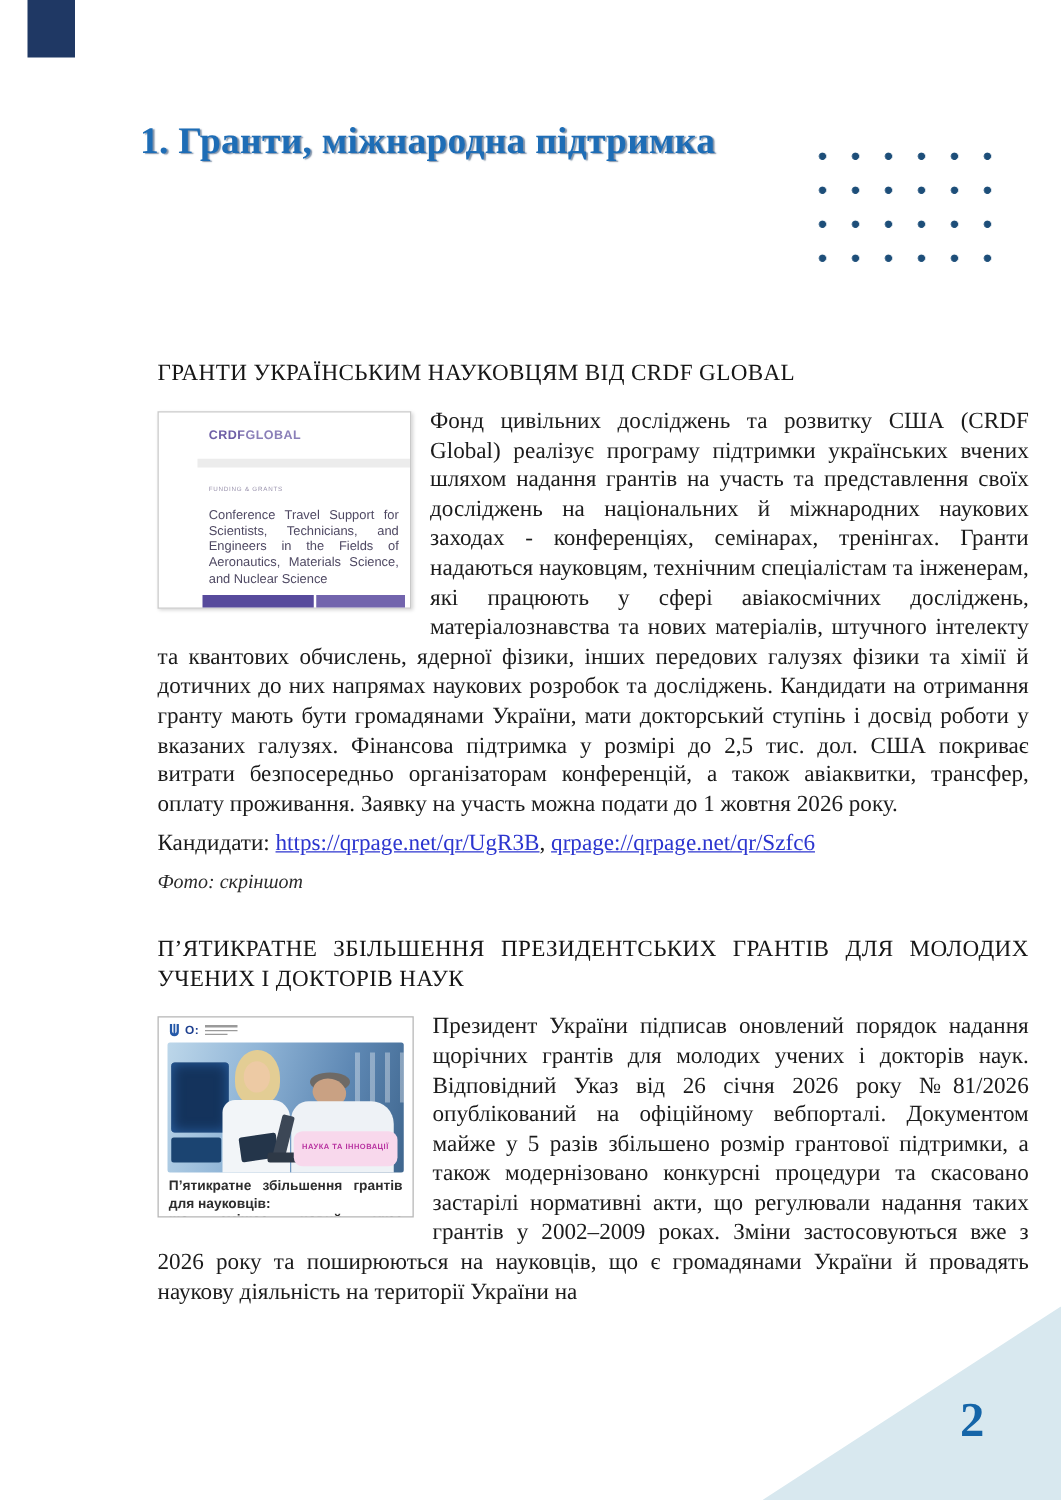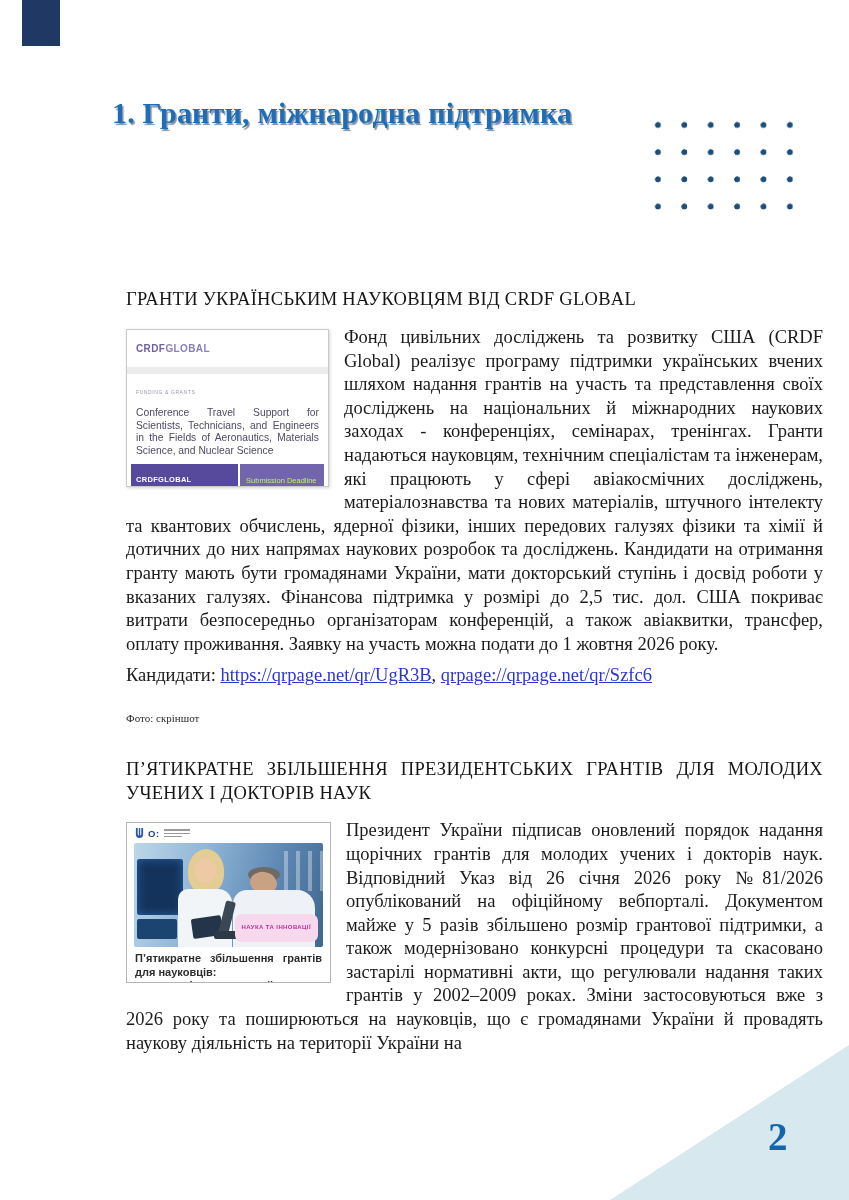--- a/index.html
+++ b/index.html
@@ -49,21 +49,21 @@
   .crdf-headline { font-size:10.3px; line-height:12.6px; color:#4f4963; }
   .crdf-banner { display:flex; gap:2px; margin:6px 4px 0; height:44px; }
   .crdf-banner .bl { flex:1.35; background:#574a9c; color:#fff; padding:4px 5px; box-sizing:border-box; }
   .crdf-banner .blogo { font-size:7.5px; font-weight:700; letter-spacing:.3px; }
   .crdf-banner .br { flex:1; background:#7264ad; color:#bef264; padding:5px 6px; box-sizing:border-box; }
   .crdf-banner .dlabel { font-size:7.5px; }
 
   
   .more-line { clear:both; margin:9px 0 0; font-size:18.5px; }
   .qr-link { color:#2c35cf; text-decoration:underline; }
-  .credit { margin:26px 0 0; font-size:11px; color:#2a2a2a; }
+  .credit { margin:11px 0 0; font-size:16px; font-style:italic; color:#2a2a2a; }
 
   
   .lab-card {
     float:left; width:205px; height:161px; margin:3px 15px 5px 0;
     border:1px solid #b5b5b5; background:#fff; box-sizing:border-box; overflow:hidden;
     font-family:"Liberation Sans", sans-serif;
   }
   .lab-head { height:20px; display:flex; align-items:center; gap:4px; padding:0 8px; }
   .o-logo { font-weight:700; color:#1d3f8f; font-size:9.5px; letter-spacing:.5px; }
   .head-lines { display:flex; flex-direction:column; gap:1.5px; }
@@ -109,21 +109,21 @@
 
   <h1 class="header-title">1. Гранти, міжнародна підтримка</h1>
 
   <div class="dots"></div>
 
   <div class="content">
 
     <h2 class="sec-title">ГРАНТИ УКРАЇНСЬКИМ НАУКОВЦЯМ ВІД CRDF GLOBAL</h2>
 
     <div class="para">
-      <figure class="crdf-card" style="margin-left:0;">
+      <figure class="crdf-card" style="margin-left:0;padding-left:31px;">
         <div class="crdf-pad">
           <div class="crdf-logo"><span class="lp">CRDF</span><span class="ls">GLOBAL</span></div>
           <div class="crdf-band"></div>
           <div class="crdf-cat">FUNDING &amp; GRANTS</div>
           <div class="crdf-headline">Conference Travel Support for Scientists, Technicians, and Engineers in the Fields of Aeronautics, Materials Science, and Nuclear Science</div>
         </div>
         <div class="crdf-banner">
           <div class="bl">
             <div class="blogo">CRDFGLOBAL</div>
 

